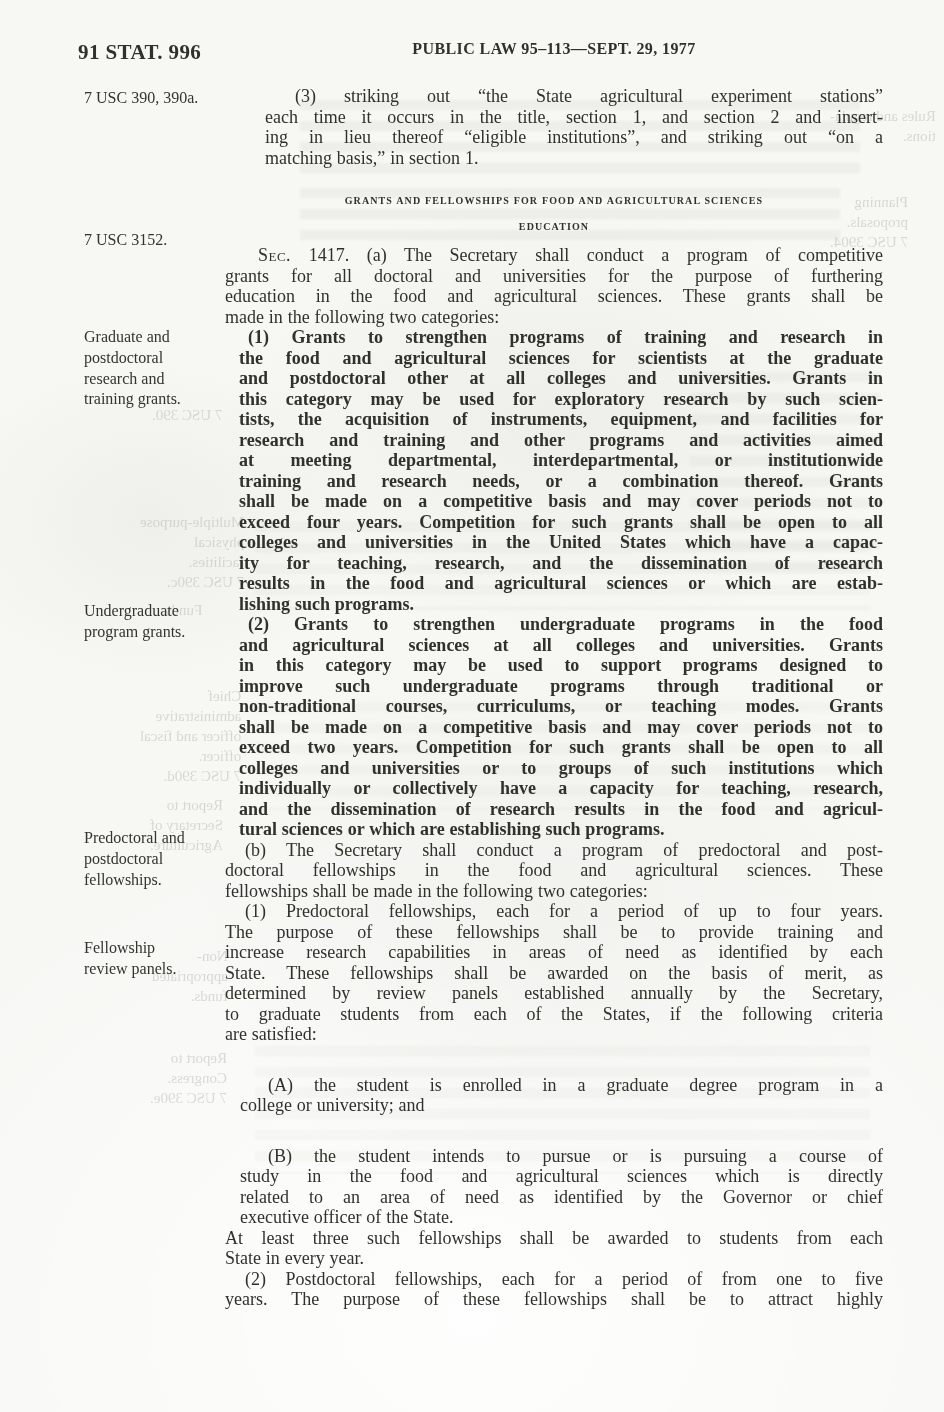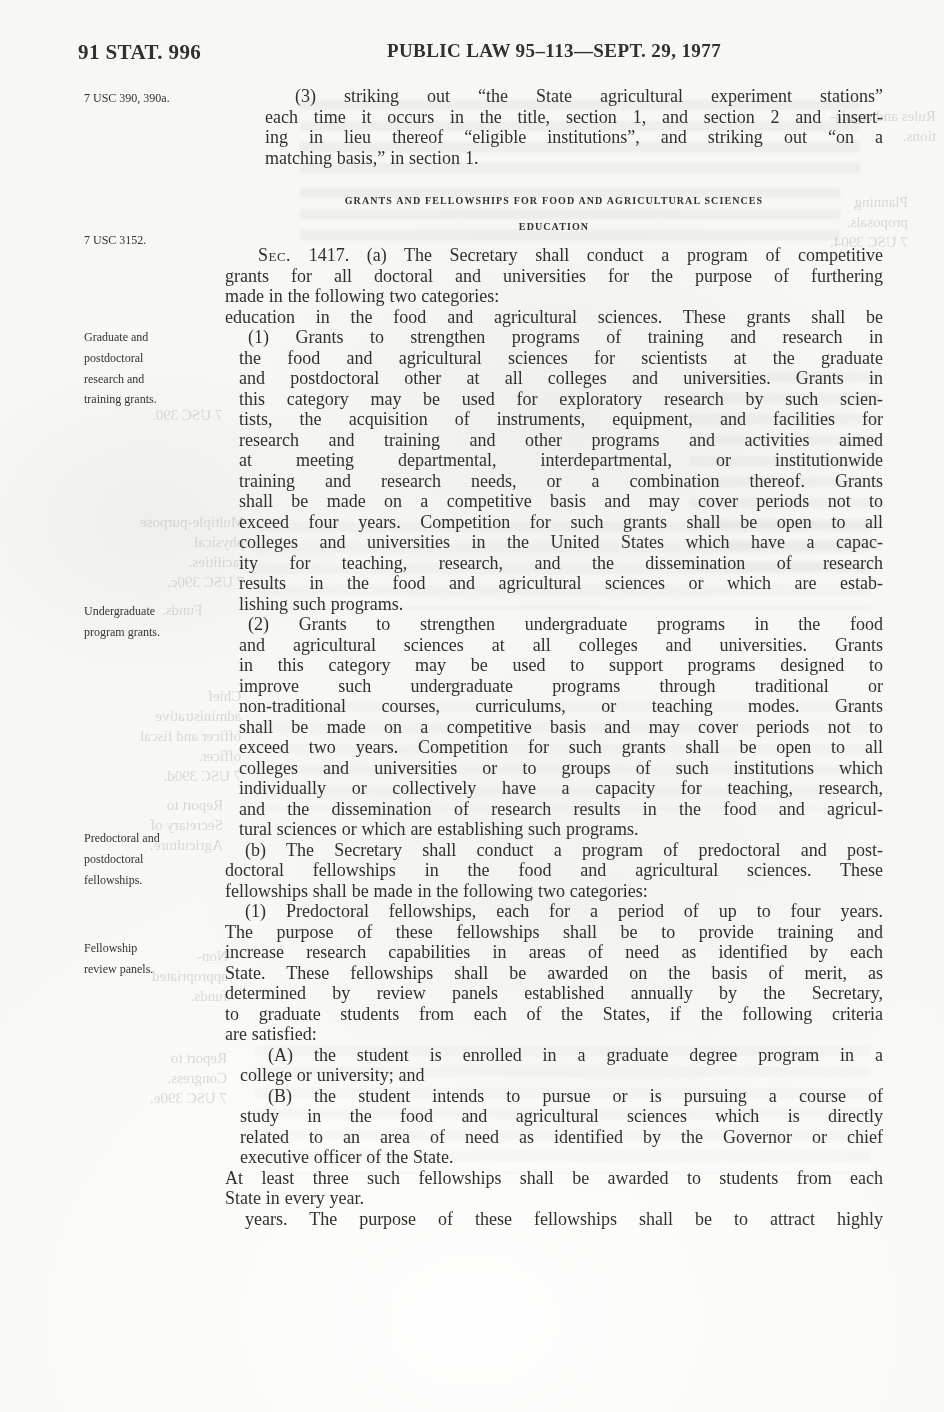--- a/index.html
+++ b/index.html
@@ -9,39 +9,39 @@
     background-image:
       radial-gradient(480px 320px at 560px 420px, rgba(205,205,197,.22), transparent 70%),
       radial-gradient(520px 420px at 560px 920px, rgba(205,205,197,.16), transparent 70%),
       radial-gradient(320px 240px at 150px 520px, rgba(205,205,197,.20), transparent 70%),
       radial-gradient(900px 700px at 472px 1320px, rgba(255,255,255,.85), transparent 75%);
     font-family:"Liberation Serif","DejaVu Serif",serif;
     color:#31312c;
   }
   
   .stat{position:absolute;left:78px;top:40px;font-size:21px;font-weight:bold;letter-spacing:.4px;white-space:nowrap;}
-  .law-title{position:absolute;left:225px;top:40px;width:658px;text-align:center;font-size:19px;font-weight:bold;letter-spacing:.4px;white-space:nowrap;}
+  .law-title{position:absolute;left:225px;top:40px;width:658px;text-align:center;font-size:16px;font-weight:bold;letter-spacing:.4px;white-space:nowrap;}
   
   .body-col{position:absolute;left:225px;top:86px;width:658px;font-size:18px;line-height:20.5px;z-index:3;}
   .block{position:relative;}
   .line{text-align:justify;text-align-last:justify;word-spacing:.02em;}
   .line.last{text-align-last:left;}
   .block.amendment{padding-left:40px;}
   .block.amendment .line:first-child{text-indent:30px;}
-  .block.item{padding-left:14px;}
+  .block.item{padding-left:14px;font-weight:bold;}
   .block.item .line:first-child{text-indent:9px;}
   .block.sub{padding-left:15px;}
-  .block.sub .line:first-child{text-indent:28px;}
+  .block.sub .line:first-child{text-indent:28px;margin-top:30px;}
   .block.indent-lg .line:first-child{text-indent:33px;}
   .block.indent-sm .line:first-child{text-indent:20px;}
   .block.heading{margin-top:20px;margin-bottom:6px;font-size:10px;line-height:25.5px;font-weight:bold;letter-spacing:1.1px;}
   .block.heading .line{text-align:center;text-align-last:center;}
   .sc{font-variant:small-caps;letter-spacing:.5px;}
   
-  .note{position:absolute;left:84px;width:150px;font-size:12px;line-height:20.8px;color:#34342f;z-index:3;}
+  .note{position:absolute;left:84px;width:150px;font-size:16px;line-height:20.8px;color:#34342f;z-index:3;}
   .note .nline{text-align:left;}
   
   .ghost{position:absolute;font-size:15px;line-height:20px;color:#b9b9b2;opacity:.5;filter:blur(.7px);transform:scaleX(-1);z-index:1;}
   .ghost .gline{white-space:nowrap;}
   
   .smudge{position:absolute;z-index:1;filter:blur(1.3px);
     background:repeating-linear-gradient(180deg, rgba(188,188,180,.15) 0 10px, transparent 10px 21px);}
   #sm1{left:300px;top:100px;width:560px;height:78px;}
   #sm2{left:300px;top:188px;width:540px;height:56px;}
   #sm3{left:690px;top:372px;width:190px;height:200px;opacity:.85;}
@@ -145,22 +145,22 @@
         <div class="line">ing in lieu thereof “eligible institutions”, and striking out “on a</div>
         <div class="line last">matching basis,” in section 1.</div>
       </div>
       <div class="block heading">
         <div class="line">GRANTS AND FELLOWSHIPS FOR FOOD AND AGRICULTURAL SCIENCES</div>
         <div class="line last">EDUCATION</div>
       </div>
       <div class="block flush indent-lg">
         <div class="line"><span class="sc">Sec.</span> 1417. (a) The Secretary shall conduct a program of competitive</div>
         <div class="line">grants for all doctoral and universities for the purpose of furthering</div>
+        <div class="line">education in the food and agricultural sciences. These grants shall be</div>
         <div class="line last">made in the following two categories:</div>
-        <div class="line">education in the food and agricultural sciences. These grants shall be</div>
       </div>
       <div class="block item">
         <div class="line">(1) Grants to strengthen programs of training and research in</div>
         <div class="line">the food and agricultural sciences for scientists at the graduate</div>
         <div class="line">and postdoctoral other at all colleges and universities. Grants in</div>
         <div class="line">this category may be used for exploratory research by such scien-</div>
         <div class="line">tists, the acquisition of instruments, equipment, and facilities for</div>
         <div class="line">research and training and other programs and activities aimed</div>
         <div class="line">at meeting departmental, interdepartmental, or institutionwide</div>
         <div class="line">training and research needs, or a combination thereof. Grants</div>
@@ -206,17 +206,18 @@
         <div class="line">(B) the student intends to pursue or is pursuing a course of</div>
         <div class="line">study in the food and agricultural sciences which is directly</div>
         <div class="line">related to an area of need as identified by the Governor or chief</div>
         <div class="line last">executive officer of the State.</div>
       </div>
       <div class="block flush">
         <div class="line">At least three such fellowships shall be awarded to students from each</div>
         <div class="line last">State in every year.</div>
       </div>
       <div class="block flush indent-sm">
+        <div class="line">(2) Postdoctoral fellowships, each for a period of from one to five</div>
         <div class="line">years. The purpose of these fellowships shall be to attract highly</div>
       </div>
     </div>
 
 </div>
 
 </body></html>

